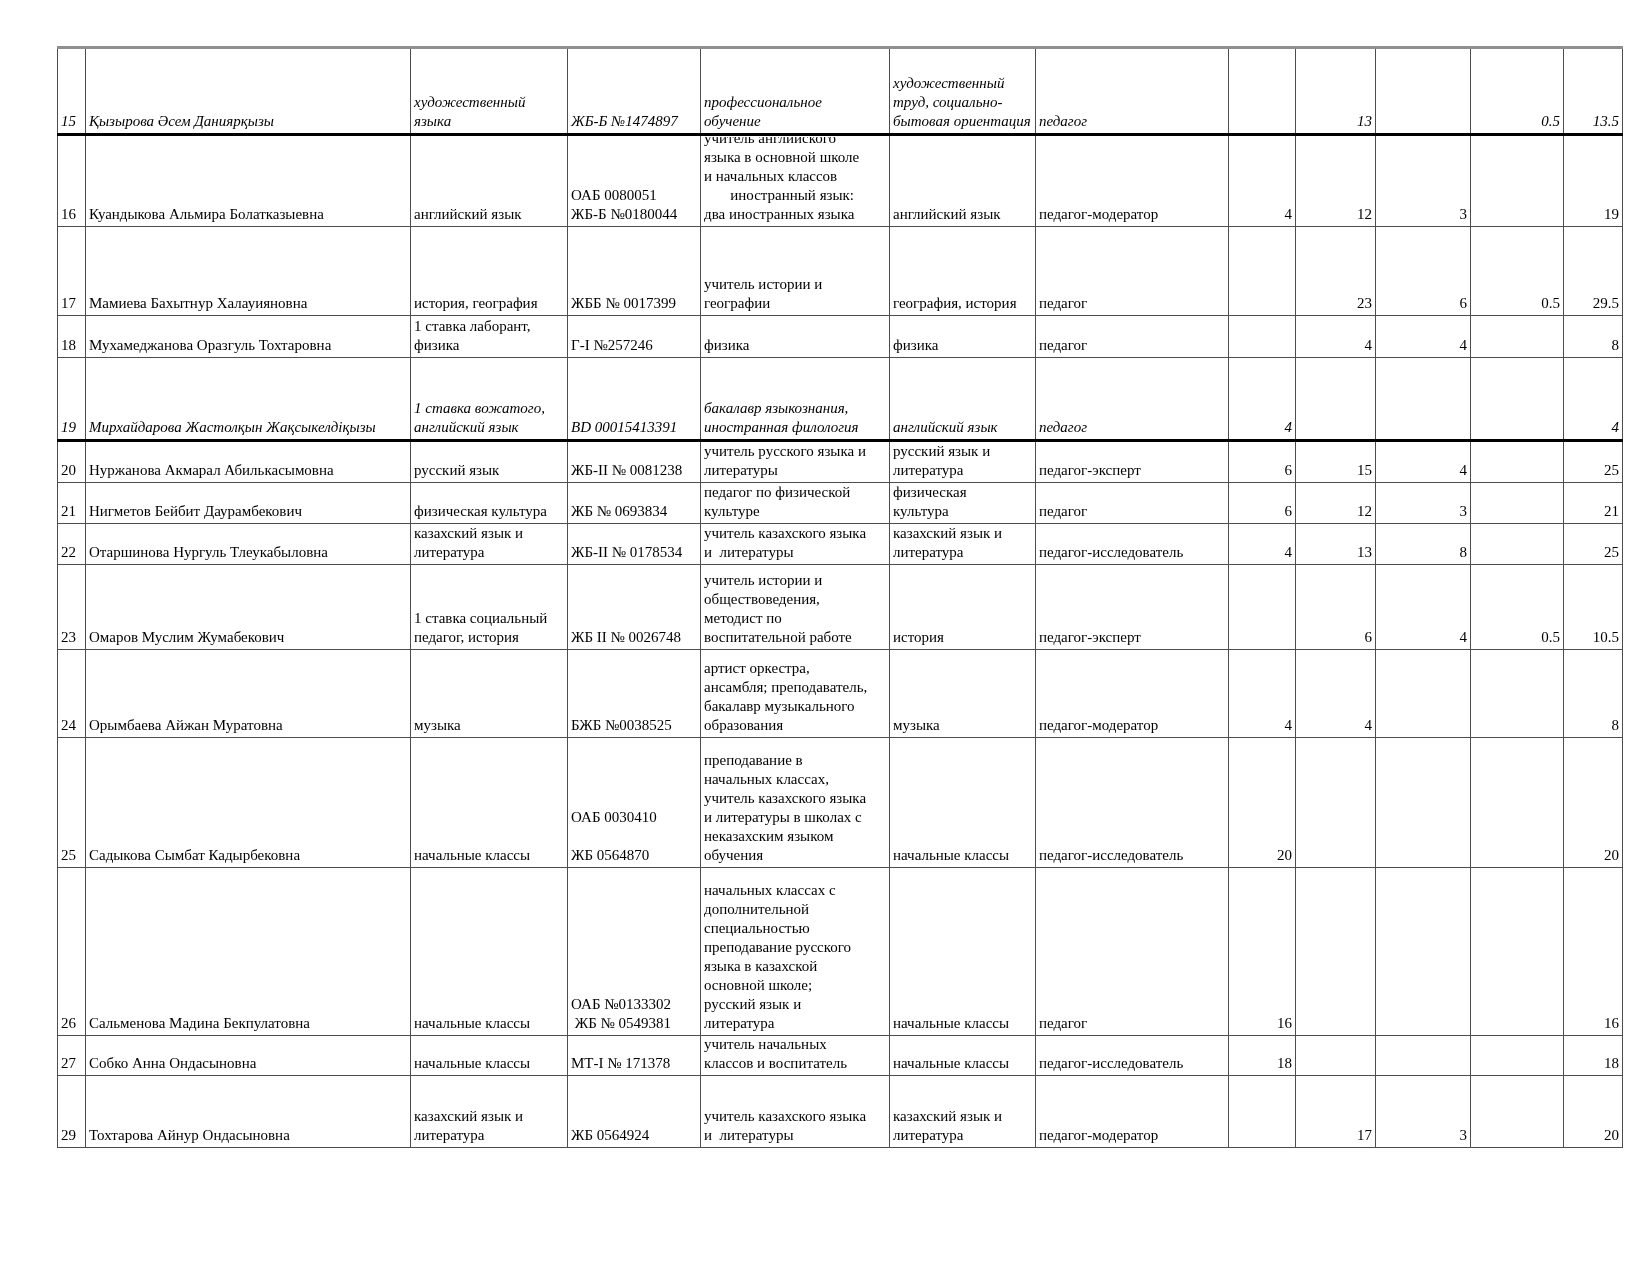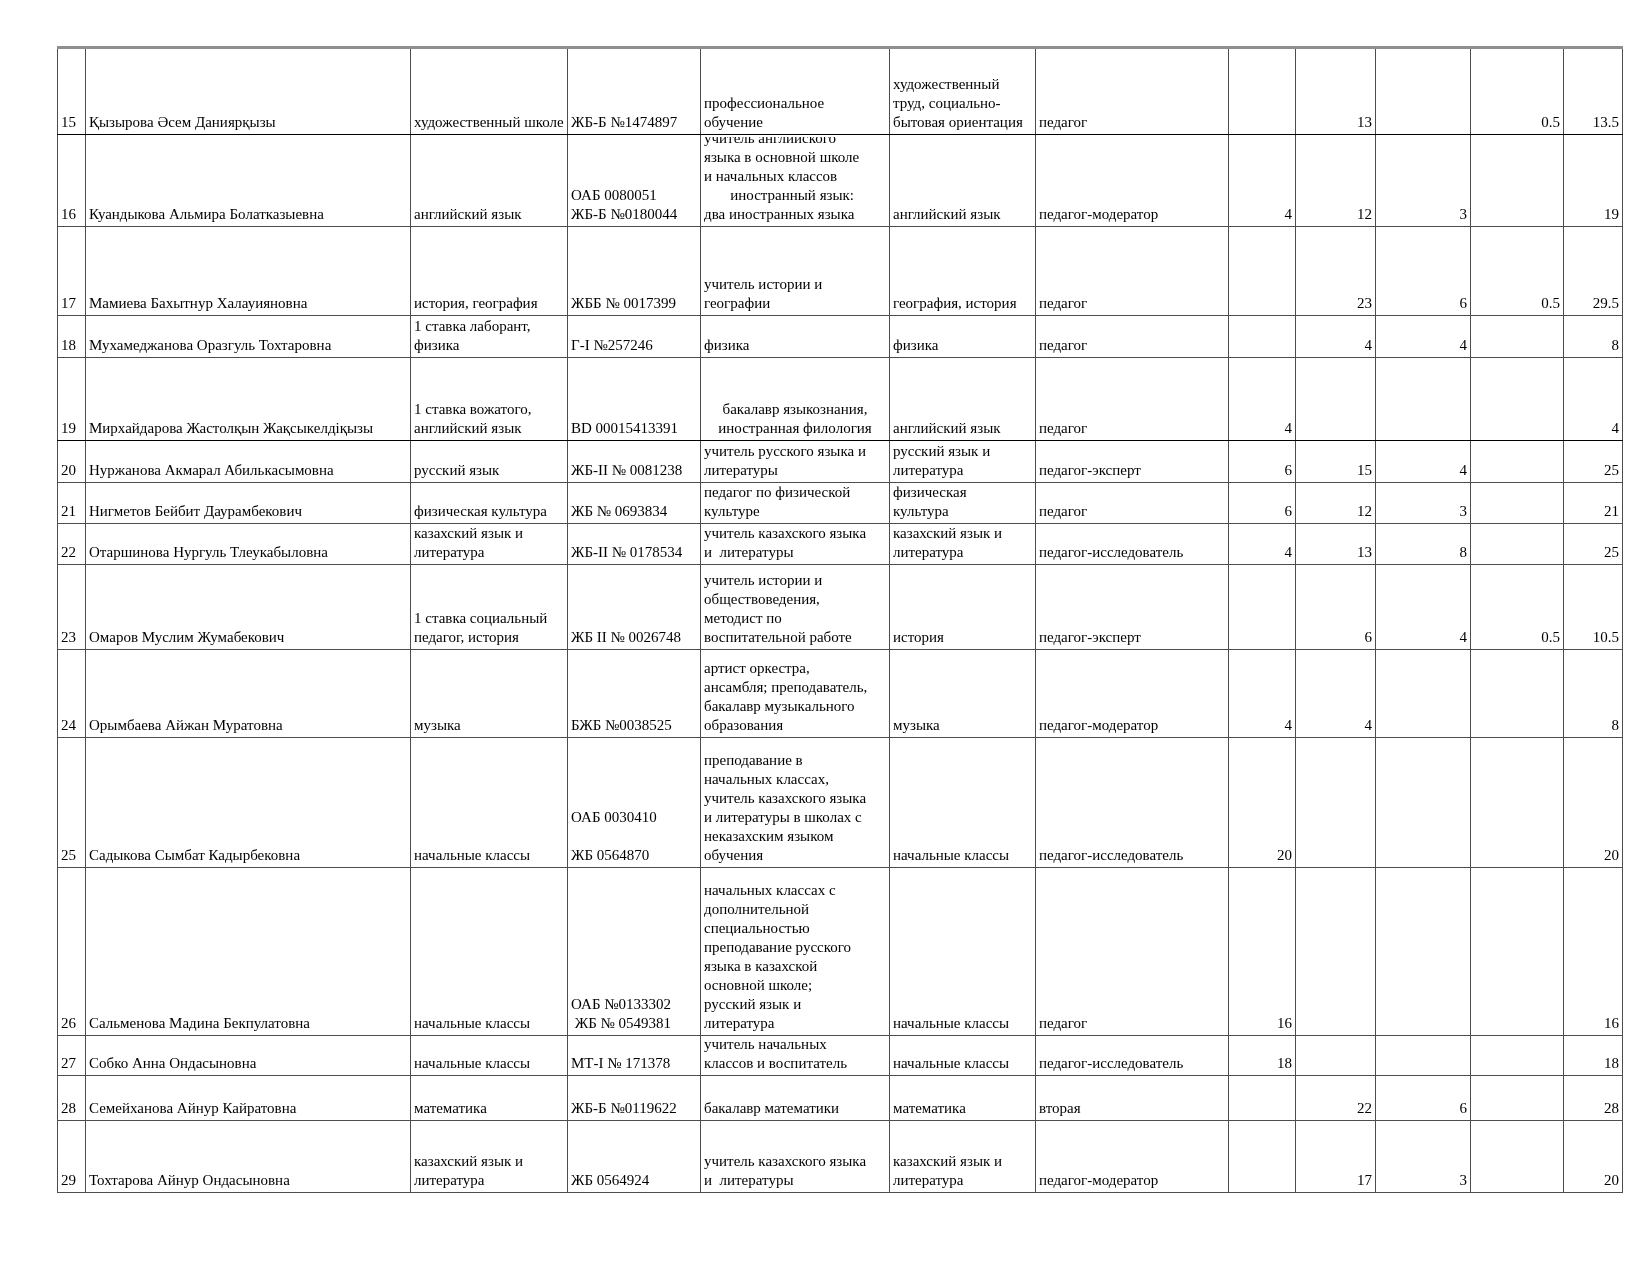--- a/index.html
+++ b/index.html
@@ -20,21 +20,21 @@
     border-top:3px solid #8f8f8f;
   }
   table.sheet td{
     border:1px solid #4d4d4d;
     vertical-align:bottom;
     font-size:15px;
     line-height:19px;
     padding:0 3px 2px 3px;
     overflow:hidden;
   }
-  tr.thick td{border-bottom:1px solid #000000;}
+  tr.thick td{border-bottom:3px solid #000000;font-style:italic;}
   .pre{white-space:pre-wrap;}
   td.numcell{text-align:right;padding-right:5px;}
   td.c-num{padding-left:2px;}
   .clip{
     display:flex;flex-direction:column;justify-content:flex-end;
     overflow:hidden;
     white-space:pre-wrap;
   }
 </style>
 </head>
@@ -53,21 +53,21 @@
         <col style="width:67px">
         <col style="width:80px">
       <col style="width:95px">
         <col style="width:93px">
         <col style="width:59px">
     </colgroup>
     <tbody>
         <tr class="thick" style="height: 87px;">
       <td class="c-num">15</td>
       <td class="c-name">Қызырова Әсем Даниярқызы</td>
-      <td class="c-subject pre">художественный школе</td>
+      <td class="c-subject pre">художественный языка</td>
       <td class="c-cert pre">ЖБ-Б №1474897</td>
       <td class="c-qual">
             <div class="clip" style="height: 82px;">профессиональное
 обучение</div>
           </td>
       <td class="c-subj2 pre">художественный
 труд, социально-
 бытовая ориентация</td>
       <td class="c-cat">педагог</td>
       <td class="c-n1 numcell"></td>
@@ -131,21 +131,21 @@
       <td class="c-n4 numcell"></td>
       <td class="c-total numcell">8</td>
     </tr>
         <tr class="thick" style="height: 83px;">
       <td class="c-num">19</td>
       <td class="c-name">Мирхайдарова Жастолқын Жақсыкелдіқызы</td>
       <td class="c-subject pre">1 ставка вожатого,
 английский язык</td>
       <td class="c-cert pre">BD 00015413391</td>
       <td class="c-qual">
-            <div class="clip" style="height: 78px; text-align: center;">бакалавр языкознания,
+            <div class="clip" style="height: 78px;">бакалавр языкознания,
 иностранная филология</div>
           </td>
       <td class="c-subj2 pre">английский язык</td>
       <td class="c-cat">педагог</td>
       <td class="c-n1 numcell">4</td>
       <td class="c-n2 numcell"></td>
       <td class="c-n3 numcell"></td>
       <td class="c-n4 numcell"></td>
       <td class="c-total numcell">4</td>
     </tr>
@@ -300,36 +300,20 @@
 классов и воспитатель</div>
           </td>
       <td class="c-subj2 pre">начальные классы</td>
       <td class="c-cat">педагог-исследователь</td>
       <td class="c-n1 numcell">18</td>
       <td class="c-n2 numcell"></td>
       <td class="c-n3 numcell"></td>
       <td class="c-n4 numcell"></td>
       <td class="c-total numcell">18</td>
     </tr>
-        <tr style="height: 45px;">
-      <td class="c-num">28</td>
-      <td class="c-name">Семейханова Айнур Кайратовна</td>
-      <td class="c-subject pre">математика</td>
-      <td class="c-cert pre">ЖБ-Б №0119622</td>
-      <td class="c-qual">
-            <div class="clip" style="height: 40px;">бакалавр математики</div>
-          </td>
-      <td class="c-subj2 pre">математика</td>
-      <td class="c-cat">вторая</td>
-      <td class="c-n1 numcell"></td>
-      <td class="c-n2 numcell">22</td>
-      <td class="c-n3 numcell">6</td>
-      <td class="c-n4 numcell"></td>
-      <td class="c-total numcell">28</td>
-    </tr>
         <tr style="height: 72px;">
       <td class="c-num">29</td>
       <td class="c-name">Тохтарова Айнур Ондасыновна</td>
       <td class="c-subject pre">казахский язык и
 литература</td>
       <td class="c-cert pre">ЖБ 0564924</td>
       <td class="c-qual">
             <div class="clip" style="height: 67px;">учитель казахского языка
 и  литературы</div>
           </td>

